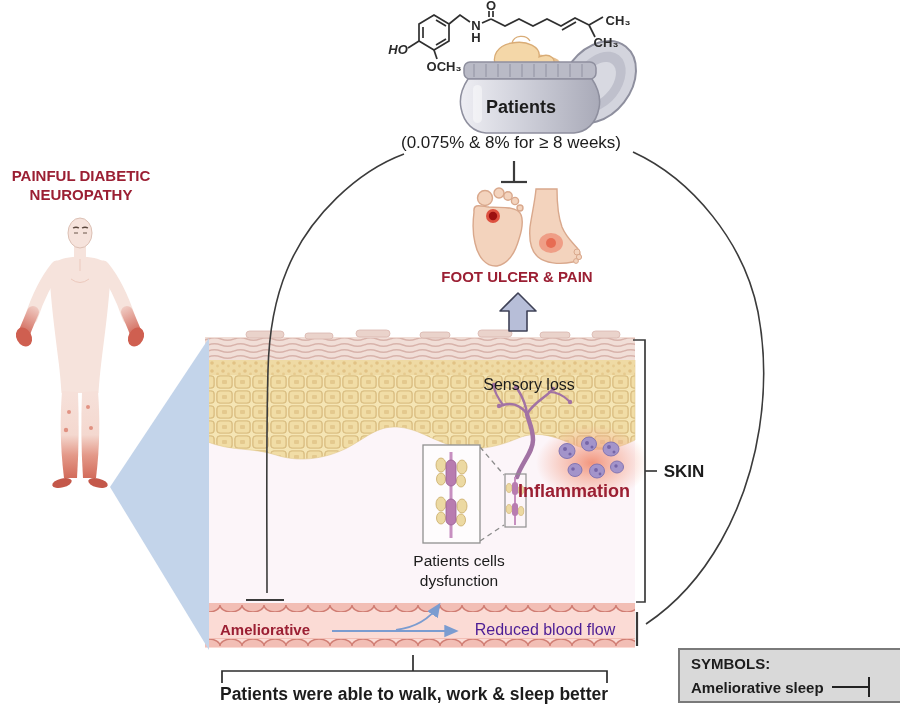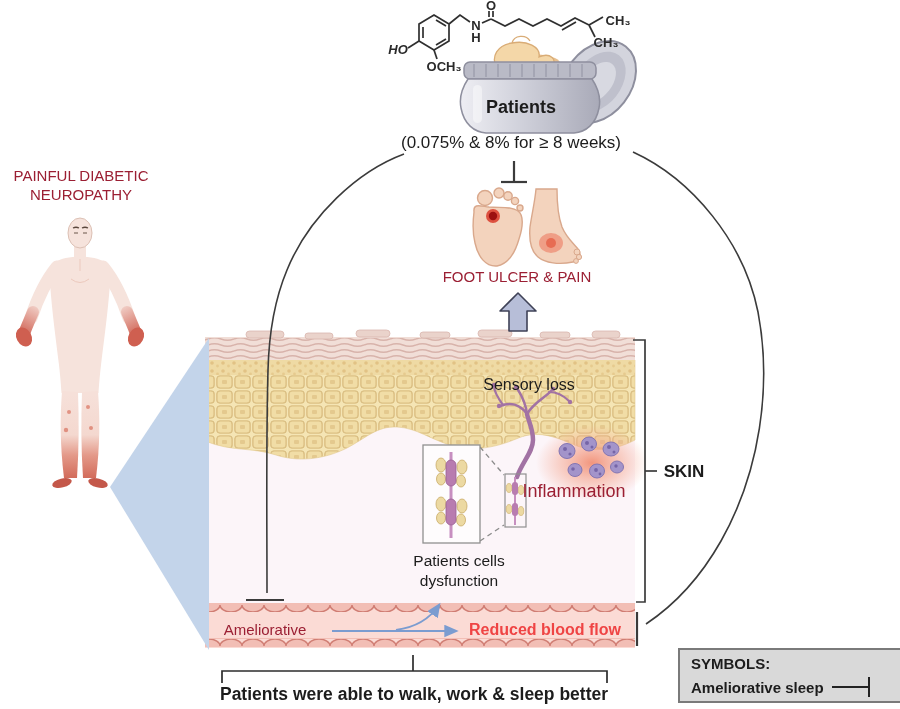--- a/index.html
+++ b/index.html
@@ -5,22 +5,22 @@
   html,body{margin:0;padding:0;background:#fff;}
   .canvas{
     position:relative;width:900px;height:709px;background:#ffffff;
     font-family:"Liberation Sans", sans-serif;overflow:hidden;
   }
   .art{position:absolute;left:0;top:0;}
   .lbl{
     position:absolute;transform:translate(-50%,-50%);
     white-space:nowrap;line-height:1.05;text-align:center;
   }
-  .darkred{color:#9b1f33;font-weight:normal;}
-  .accentred{color:#ef4444;font-weight:bold;}
+  .darkred{color:#9b1f33;font-weight:bold;}
+  .accentred{color:#4c1d95;font-weight:normal;}
   .black-bold{color:#1c1c1c;font-weight:bold;}
   .black-reg{color:#1c1c1c;}
   .chem{font-size:13px;font-weight:bold;color:#2a2a2a;}
   .symbols-box{
     position:absolute;left:678px;top:648px;width:252px;height:55px;
     background:#d9d9d9;border:2px solid #7a7a7a;box-sizing:border-box;
     padding:5px 18px 4px 11px;display:flex;flex-direction:column;justify-content:space-between;
   }
   .symbols-row{display:flex;align-items:center;gap:8px;}
   .symbols-title{font-size:15px;font-weight:bold;color:#1c1c1c;}

